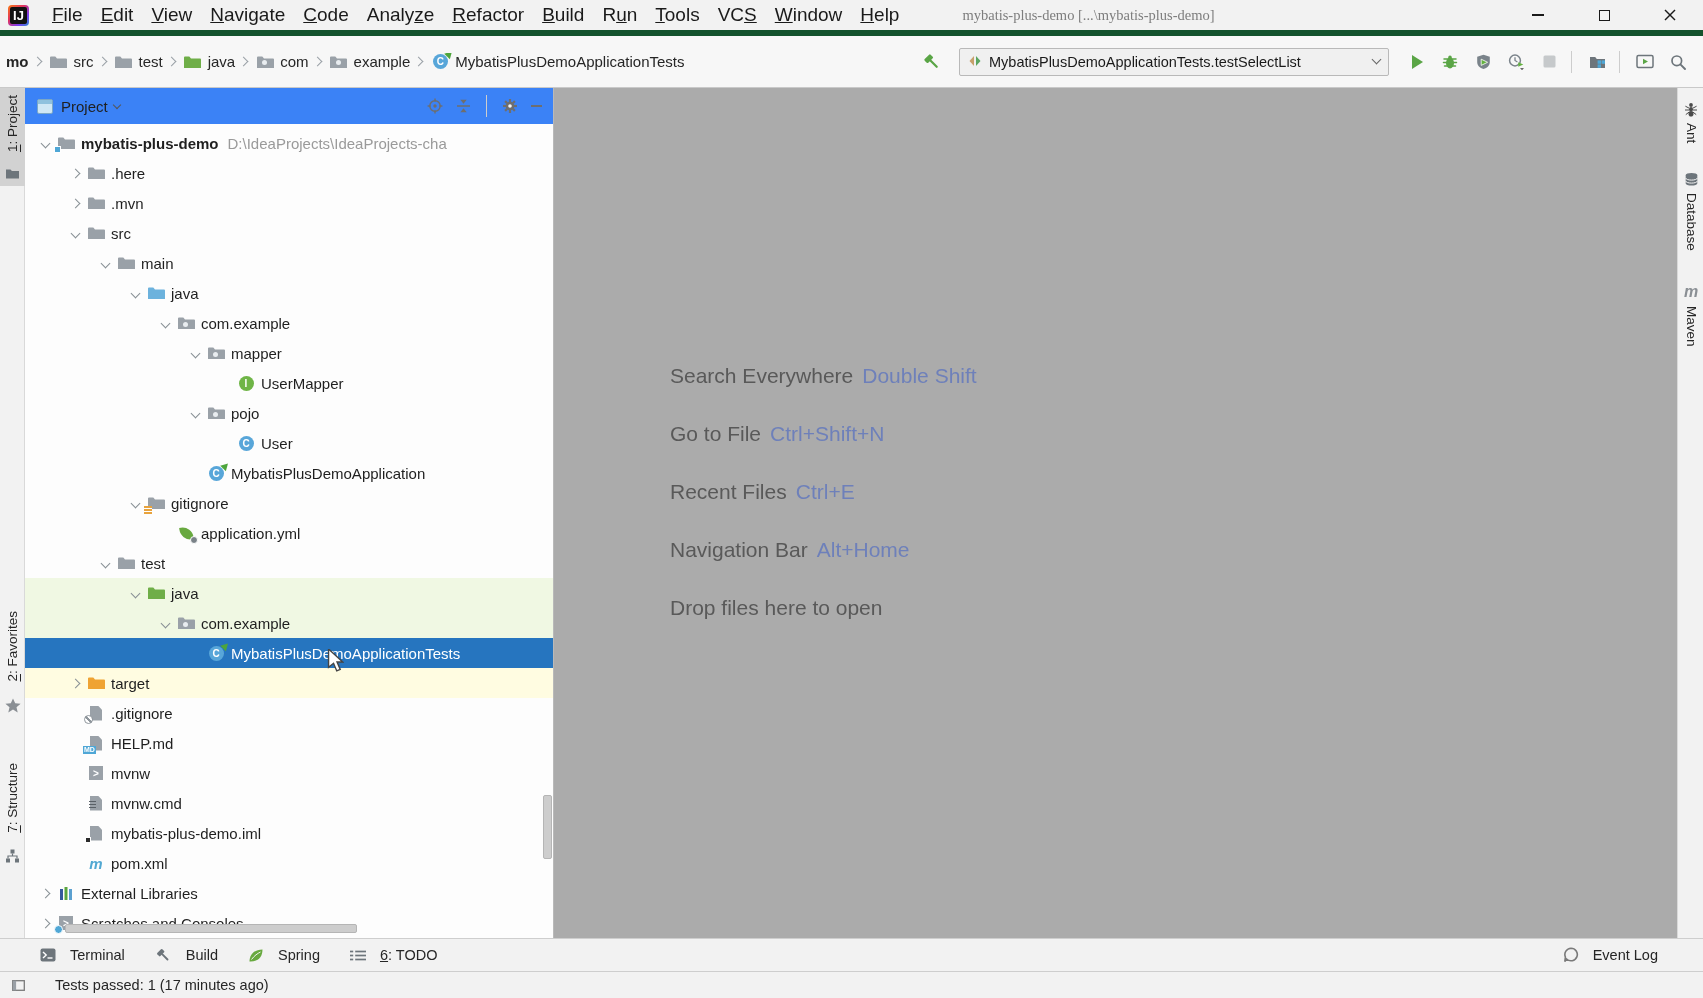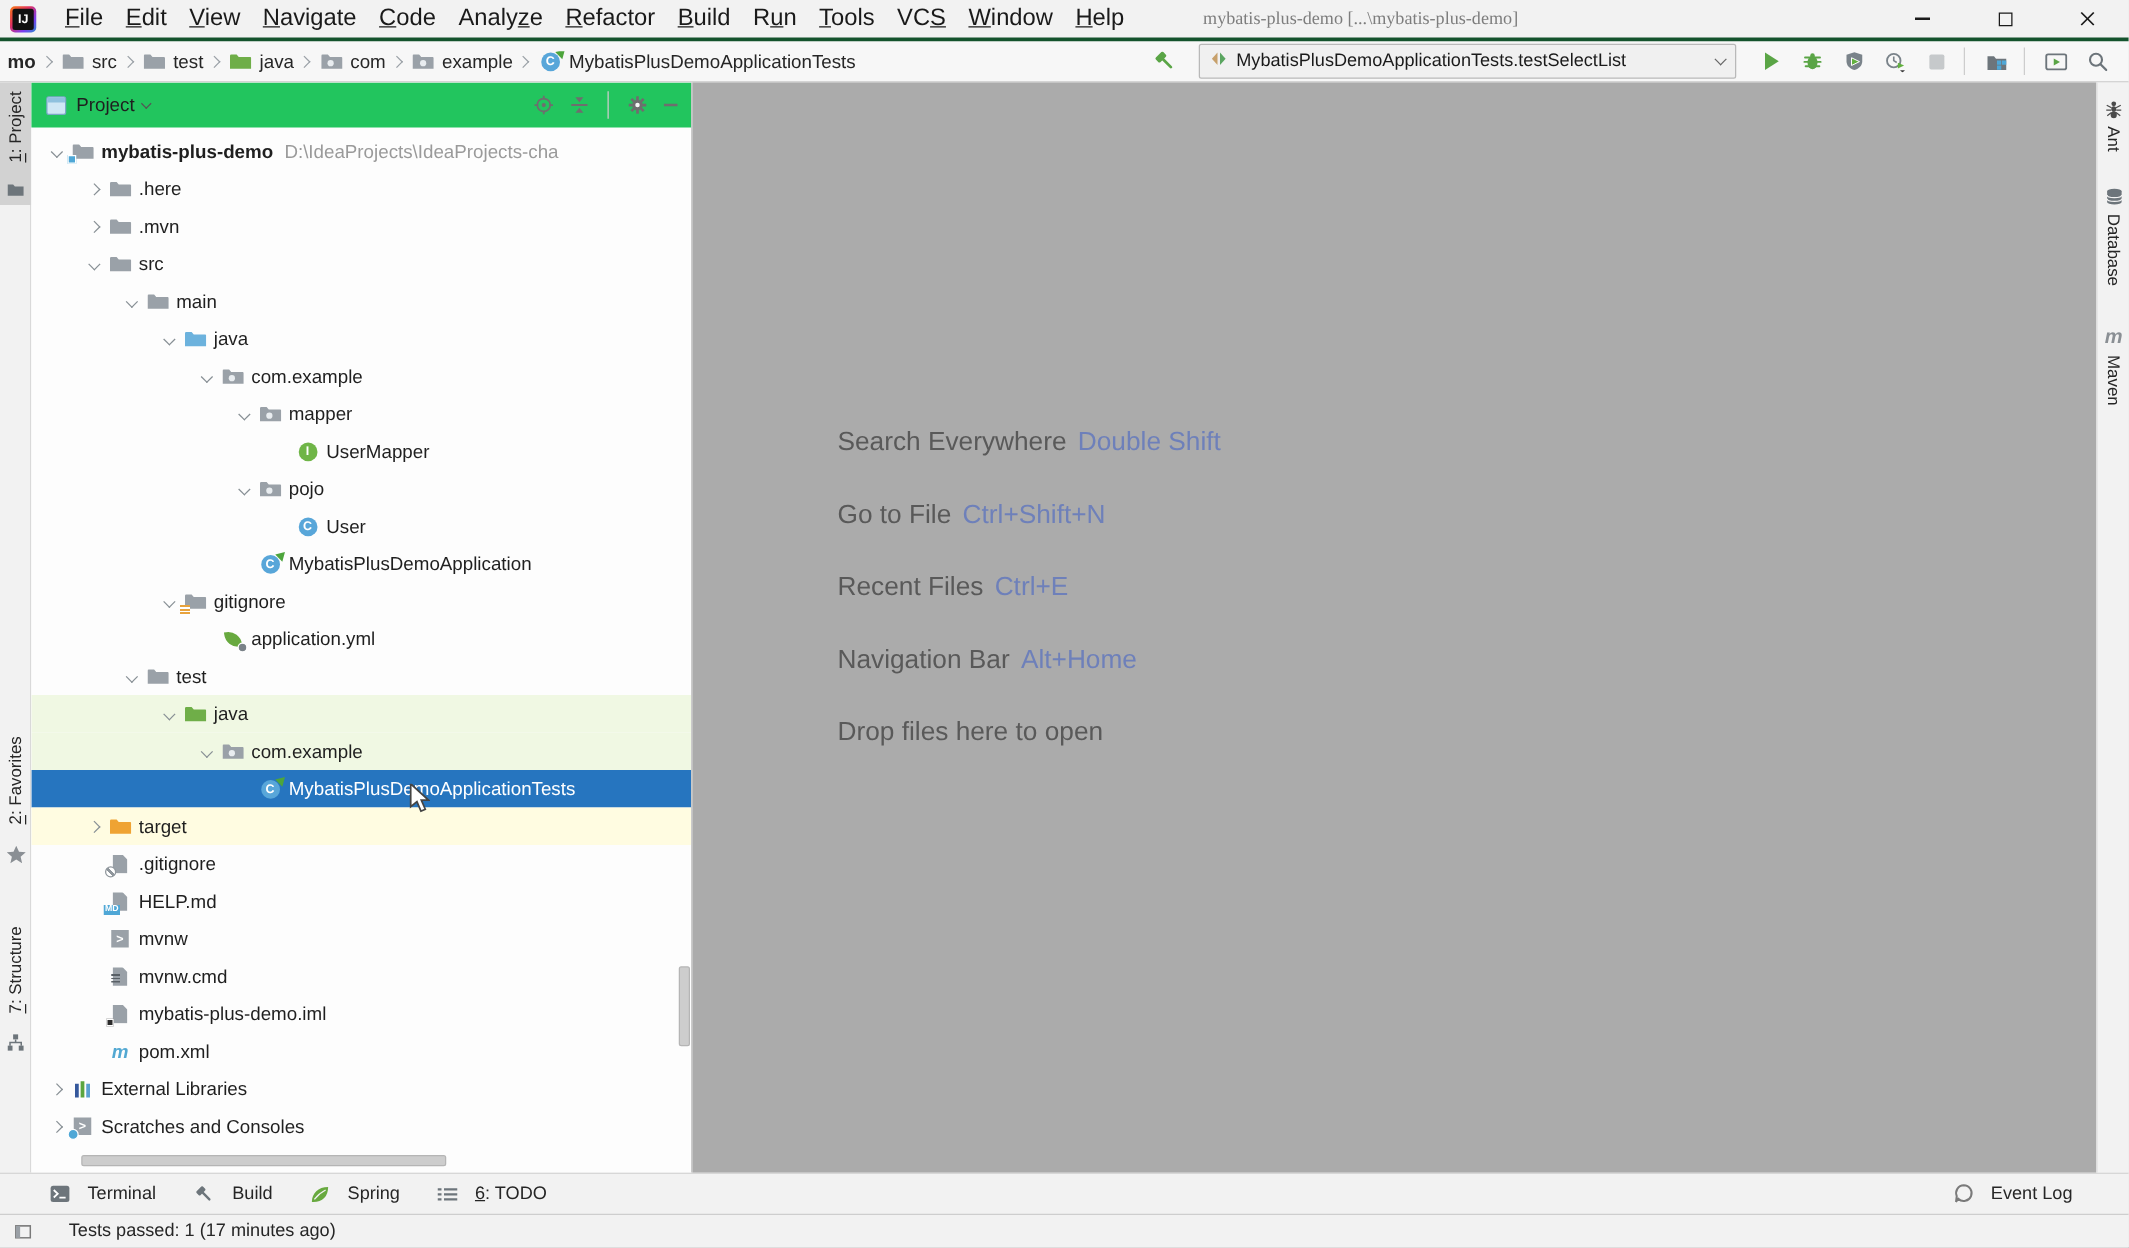--- a/index.html
+++ b/index.html
@@ -5,32 +5,32 @@
   * { margin:0; padding:0; box-sizing:border-box; }
   html,body { width:1703px; height:998px; overflow:hidden;
     font-family:"Liberation Sans", sans-serif; background:#f2f2f2; }
   .window { width:1703px; height:998px; display:flex; flex-direction:column; background:#f2f2f2; }
 
   
   .titlebar { height:30px; flex:none; display:flex; align-items:center; padding-left:8px; background:#f2f2f2; }
   .logo { width:21px; height:21px; border-radius:4px; margin-right:14px; flex:none;
     background:linear-gradient(135deg,#f97a12,#e1325f 38%,#7a3df0 72%,#2d8cd0); position:relative; }
   .logo b { position:absolute; inset:2px; background:#111; border-radius:2px; color:#fff;
-    font-size:10px; font-weight:bold; display:flex; align-items:center; justify-content:center; }
+    font-size:13px; font-weight:bold; display:flex; align-items:center; justify-content:center; }
   .menus { display:flex; align-items:center; }
   .menu-item { font-size:19px; color:#1a1a1a; padding:4px 9px; cursor:default; }
   .menu-item u { text-decoration:underline; }
   .win-title { margin-left:54px; font-size:14.5px; color:#7d7d7d; white-space:nowrap; overflow:hidden;font-family:Liberation Serif, serif; }
   .win-controls { margin-left:auto; display:flex; align-items:center; height:100%; }
   .wc { width:66px; height:100%; display:flex; align-items:center; justify-content:center; }
   .wc-min i { width:12px; height:2px; background:#1a1a1a; display:block; }
   .wc-max i { width:11px; height:11px; border:1.4px solid #1a1a1a; display:block; }
 
   
-  .navbar { height:36px; flex:none; background:#f7f7f7; border-top:3px solid #14532d;
+  .navbar { height:58px; flex:none; background:#f7f7f7; border-top:6px solid #14532d;
     border-bottom:1px solid #c9c9c9; display:flex; align-items:center; padding:0 10px 0 6px; }
   .crumbs { display:flex; align-items:center; flex:1 1 auto; overflow:hidden; white-space:nowrap; }
   .crumb { display:flex; align-items:center; font-size:15px; color:#262626; }
   .crumb .ticon { margin-right:5px; }
   .crumb.bold { font-weight:bold; }
   .bsep { width:7px; height:7px; border-right:1.4px solid #9aa0a6; border-top:1.4px solid #9aa0a6;
     transform:rotate(45deg); margin:0 8px 0 5px; flex:none; }
   .nav-right { display:flex; align-items:center; flex:none; margin-left:8px; }
   .tool-btn { width:30px; height:28px; display:flex; align-items:center; justify-content:center;
     border-radius:3px; margin-left:3px; cursor:default; }
@@ -49,21 +49,21 @@
   .ls-tab { position:absolute; left:0; width:25px; display:flex; flex-direction:column; align-items:center;
     padding:7px 0; cursor:default; }
   .ls-tab .vtxt { writing-mode:vertical-rl; transform:rotate(180deg); font-size:13.5px; color:#262626; }
   .ls-tab svg, .ls-tab .mico { margin-top:8px; }
   .ls-tab.active { background:#d2d2d2; }
   #ls0 { top:0; } #ls1 { top:516px; } #ls2 { top:668px; }
 
   
   .project-panel { width:529px; flex:none; background:#fdfdfd; display:flex; flex-direction:column;
     position:relative; overflow:hidden; border-right:1px solid #b9b9b9; }
-  .pp-header { height:36px; flex:none; display:flex; align-items:center; background:#22c55e; padding:0 10px 0 12px; }
+  .pp-header { height:36px; flex:none; display:flex; align-items:center; background:#3b82f6; padding:0 10px 0 12px; }
   .pp-view-icon { width:16px; height:15px; border:1px solid #7ba7c7; background:#cfe7f5; border-radius:2px; position:relative; }
   .pp-view-icon i { position:absolute; left:0; top:0; right:0; height:4px; background:#8fc1de; display:block; }
   .pp-title { font-size:15px; color:#1f1f1f; margin:0 6px 0 8px; }
   .pp-dd { width:6px; height:6px; border-right:1.3px solid #555; border-bottom:1.3px solid #555;
     transform:rotate(45deg); margin-top:-3px; }
   .pp-actions { margin-left:auto; display:flex; align-items:center; gap:13px; }
   .pp-actions .vsep { margin:0 2px; }
 
   .tree { flex:1 1 auto; overflow:hidden; padding-top:4px; position:relative; }
   .trow { height:30px; display:flex; align-items:center; font-size:15px; color:#1f1f1f;

